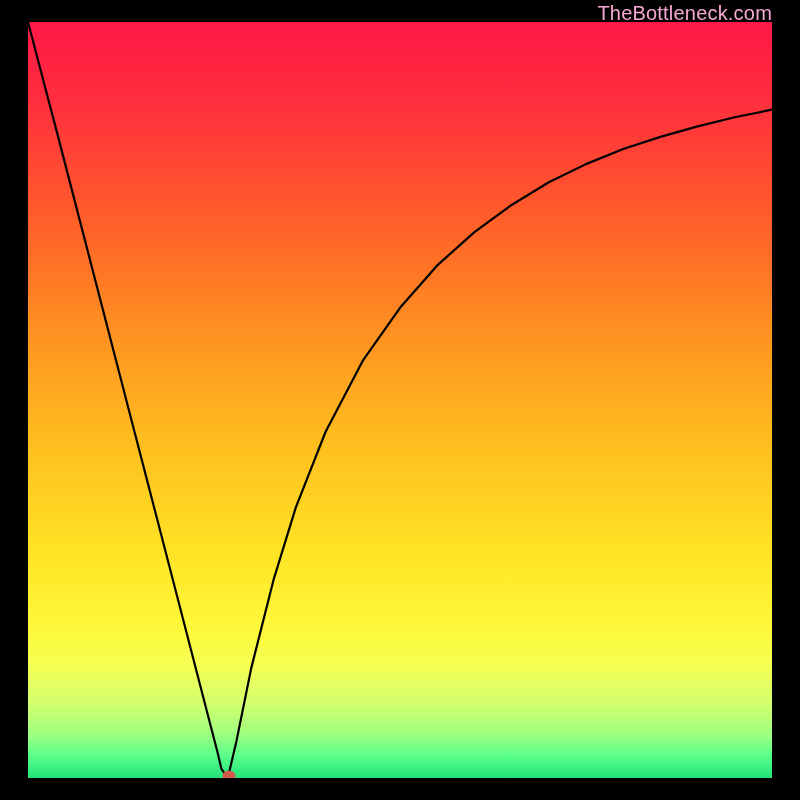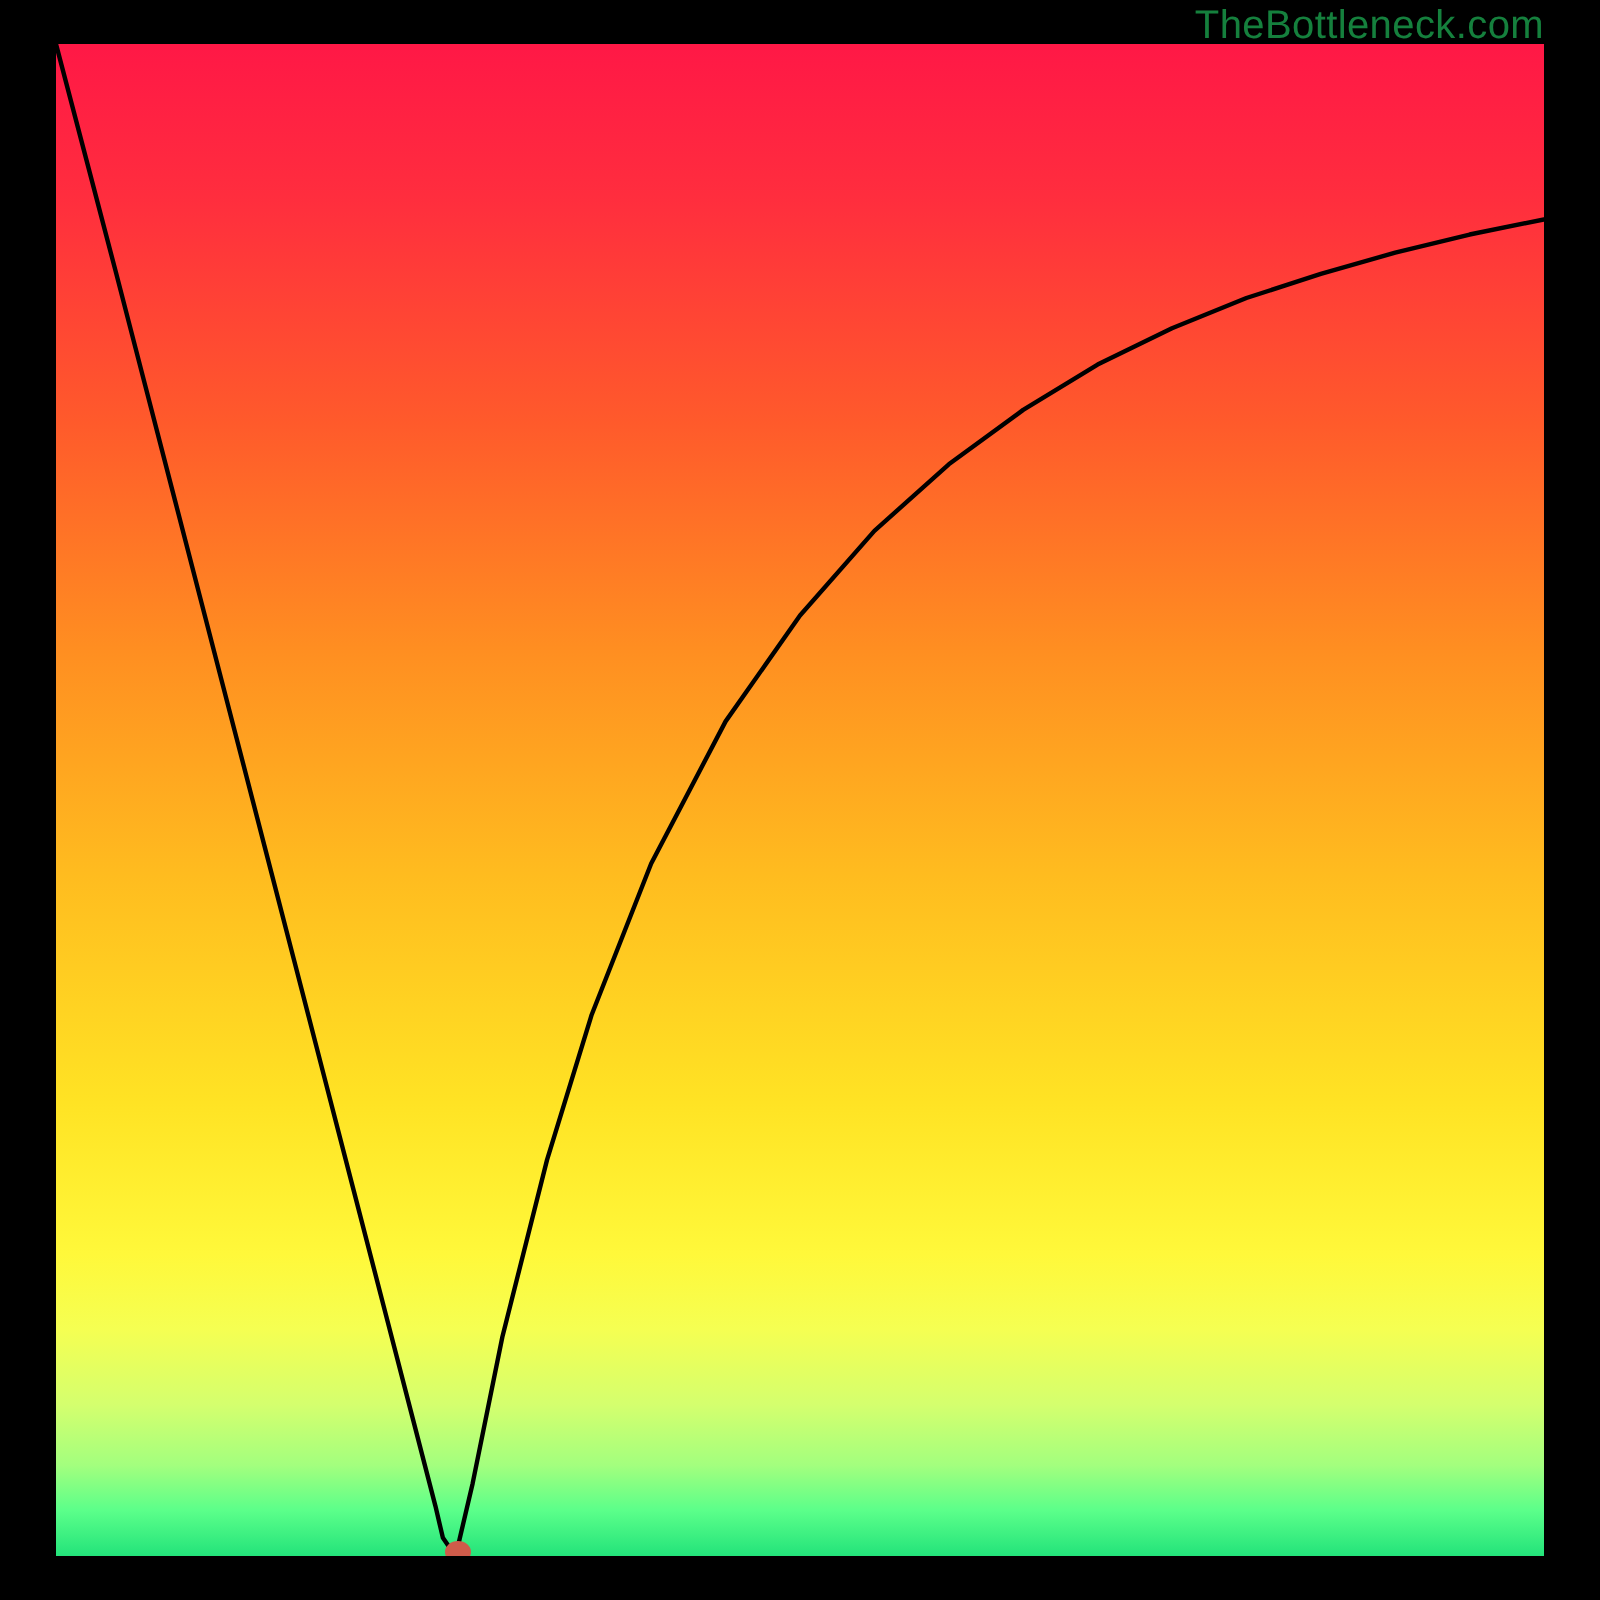--- a/index.html
+++ b/index.html
@@ -41,21 +41,21 @@
     height: 11px;
     background: #cf5b4a;
     border-radius: 50%;
     transform: translate(-50%, -50%);
     pointer-events: none;
   }
   .watermark {
     position: absolute;
     top: 2px;
     right: 28px;
-    color: #15803d;
+    color: #f9a8d4;
     font-size: 20px;
     font-weight: 400;
     letter-spacing: 0.2px;
     pointer-events: none;
   }
 </style>
 </head>
 <body>
 
 <div class="frame">

